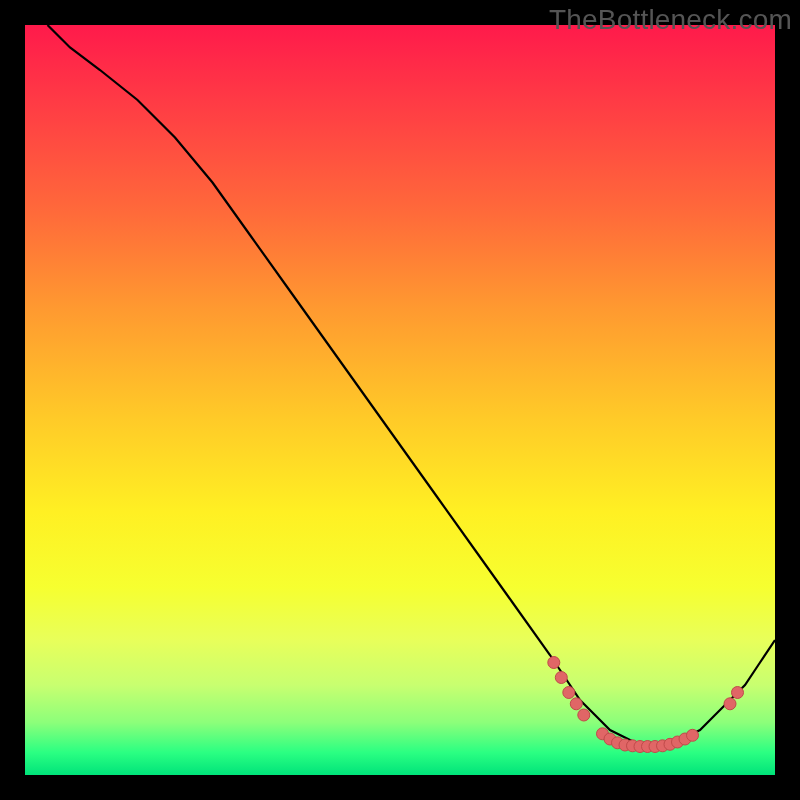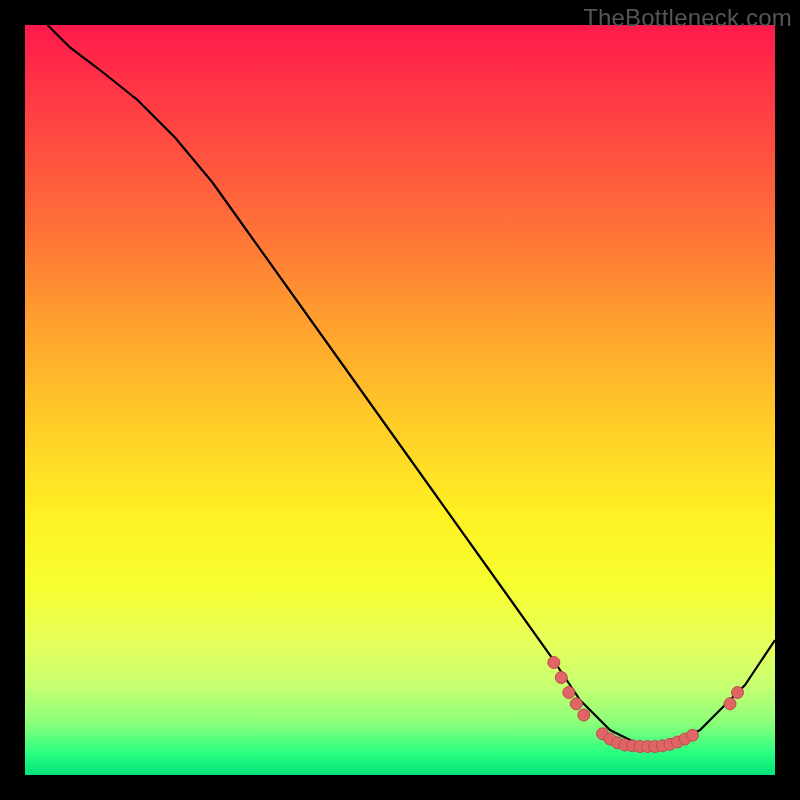--- a/index.html
+++ b/index.html
@@ -38,21 +38,21 @@
       #8cff7a 93%,
       #2bff82 97%,
       #00e37a 100%
     );
   }
   .attribution {
     position: absolute;
     top: 4px;
     right: 8px;
     color: #555;
-    font-size: 24px;
+    font-size: 28px;
     font-weight: 500;
     letter-spacing: 0.2px;
     user-select: none;
   }
   svg.curve {
     position: absolute;
     left: 0;
     top: 0;
     width: 750px;
     height: 750px;

